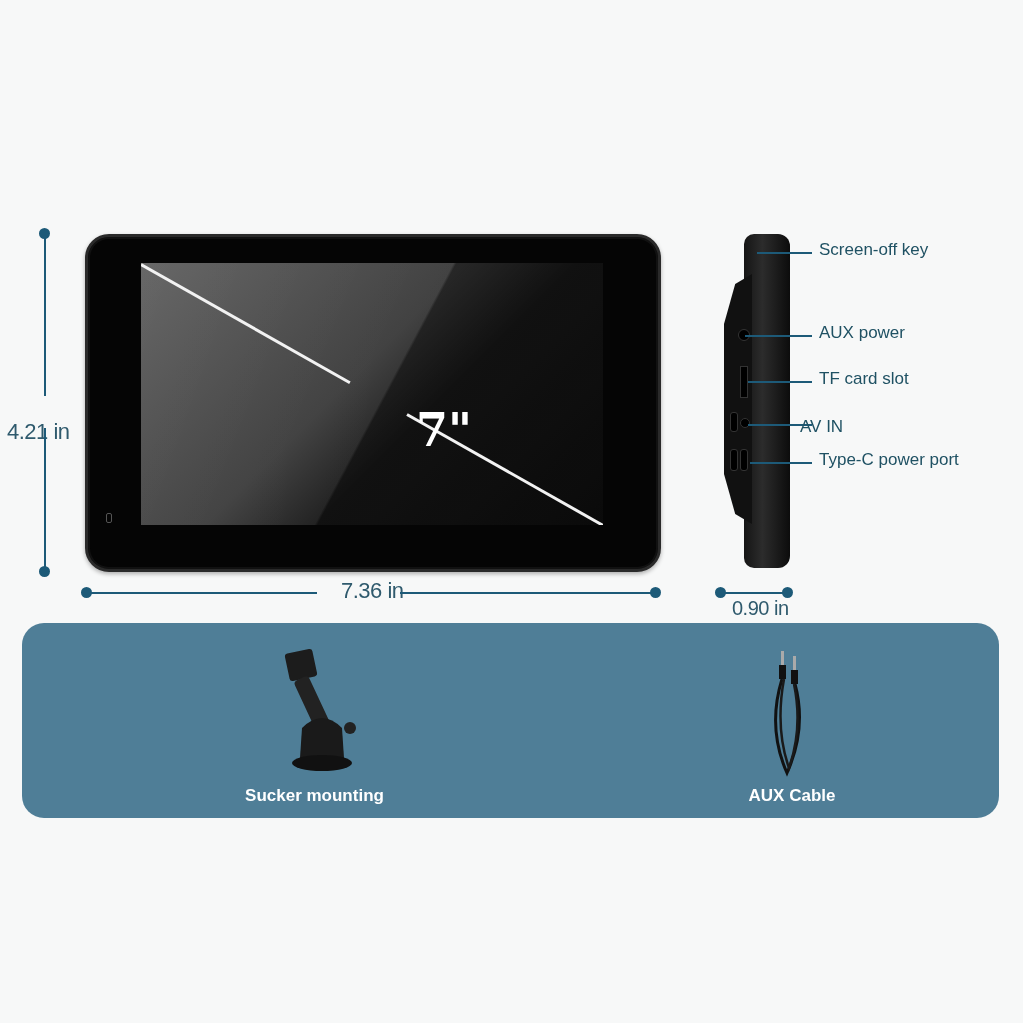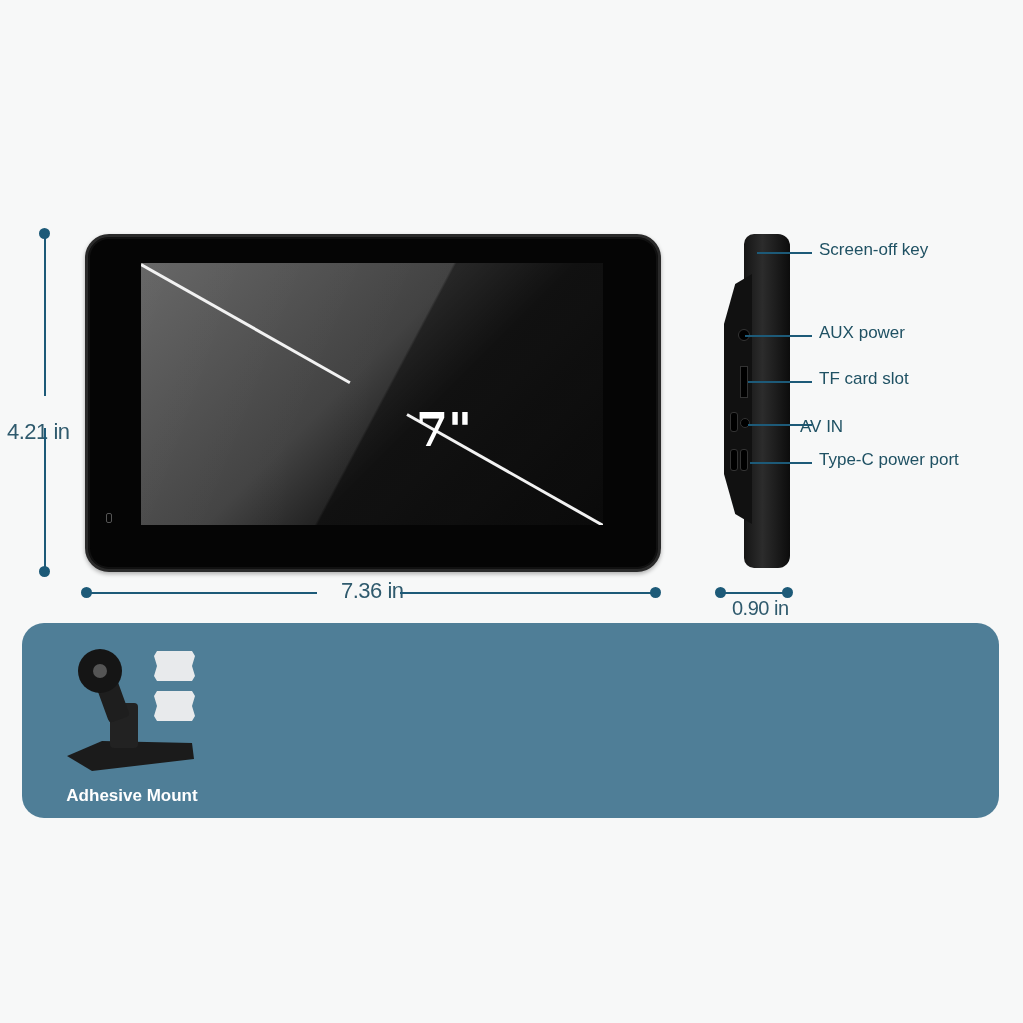--- a/index.html
+++ b/index.html
@@ -76,30 +76,39 @@
 <div class="callout-text" style="left:819px;top:323px;">AUX power</div>
 <div class="callout-line" style="left:748px;top:381px;width:64px;"></div>
 <div class="callout-text" style="left:819px;top:369px;">TF card slot</div>
 <div class="callout-line" style="left:748px;top:424px;width:64px;"></div>
 <div class="callout-text" style="left:800px;top:417px;">AV IN</div>
 <div class="callout-line" style="left:750px;top:462px;width:62px;"></div>
 <div class="callout-text" style="left:819px;top:450px;">Type-C power port</div>
 
 <div class="abs panel">
 
-  <div class="acc" style="left:30px;width:160px;">
-    <svg class="item-art" style="left:10px;top:18px;" width="150" height="130" viewBox="0 0 150 130">
-      <path d="M5 115 L40 100 L130 102 L132 118 L30 130 Z" fill="#1b1b1b"></path>
-      <rect x="48" y="62" width="28" height="45" rx="4" fill="#222"></rect>
-      <rect x="40" y="40" width="22" height="40" rx="4" fill="#1e1e1e" transform="rotate(-20 50 60)"></rect>
-      <circle cx="38" cy="30" r="22" fill="#151515"></circle>
-      <circle cx="38" cy="30" r="7" fill="#555"></circle>
-      <path d="M92 15 L95 10 L130 10 L133 15 L130 25 L133 35 L130 40 L95 40 L92 35 L95 25 Z" fill="#e8eaec"></path>
-      <path d="M92 55 L95 50 L130 50 L133 55 L130 65 L133 75 L130 80 L95 80 L92 75 L95 65 Z" fill="#e8eaec"></path>
+
+  <div class="acc" style="left:210px;width:165px;">
+    <svg class="item-art" style="left:40px;top:25px;" width="100" height="130" viewBox="0 0 100 130">
+      <rect x="15" y="3" width="28" height="28" rx="3" fill="#1c1c1c" transform="rotate(-12 29 17)"></rect>
+      <rect x="32" y="28" width="16" height="55" rx="4" fill="#222" transform="rotate(-25 40 55)"></rect>
+      <path d="M30 80 Q50 60 70 80 L72 110 L28 110 Z" fill="#1a1a1a"></path>
+      <ellipse cx="50" cy="115" rx="30" ry="8" fill="#111"></ellipse>
+      <circle cx="78" cy="80" r="6" fill="#222"></circle>
     </svg>
-    <div class="acc-label">Adhesive Mount</div>
+    <div class="acc-label">Sucker mounting</div>
   </div>
 
 
 
-
+  <div class="acc" style="left:710px;width:120px;">
+    <svg class="item-art" style="left:35px;top:25px;" width="50" height="130" viewBox="0 0 50 130">
+      <rect x="14" y="3" width="3" height="14" fill="#aaa"></rect>
+      <rect x="26" y="8" width="3" height="14" fill="#aaa"></rect>
+      <rect x="12" y="17" width="7" height="14" fill="#111"></rect>
+      <rect x="24" y="22" width="7" height="14" fill="#111"></rect>
+      <path d="M15 31 Q0 80 20 125 Q40 80 28 36" stroke="#111" stroke-width="3" fill="none"></path>
+      <path d="M17 31 Q8 80 22 120 Q36 80 27 36" stroke="#1a1a1a" stroke-width="2.5" fill="none"></path>
+    </svg>
+    <div class="acc-label">AUX Cable</div>
+  </div>
 
 </div>
 
 </body></html>

